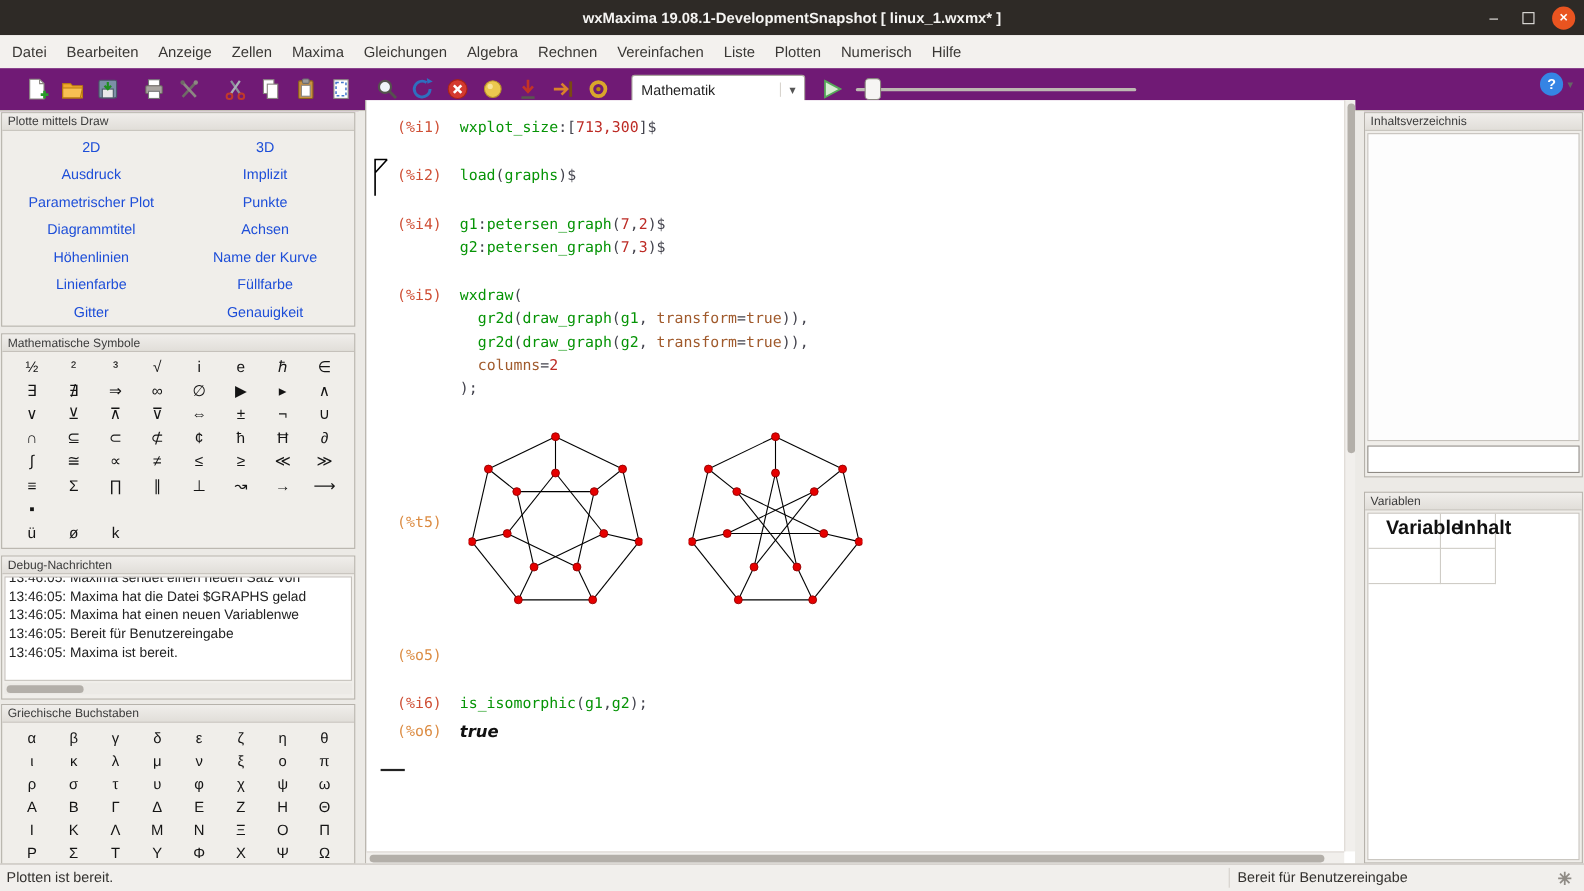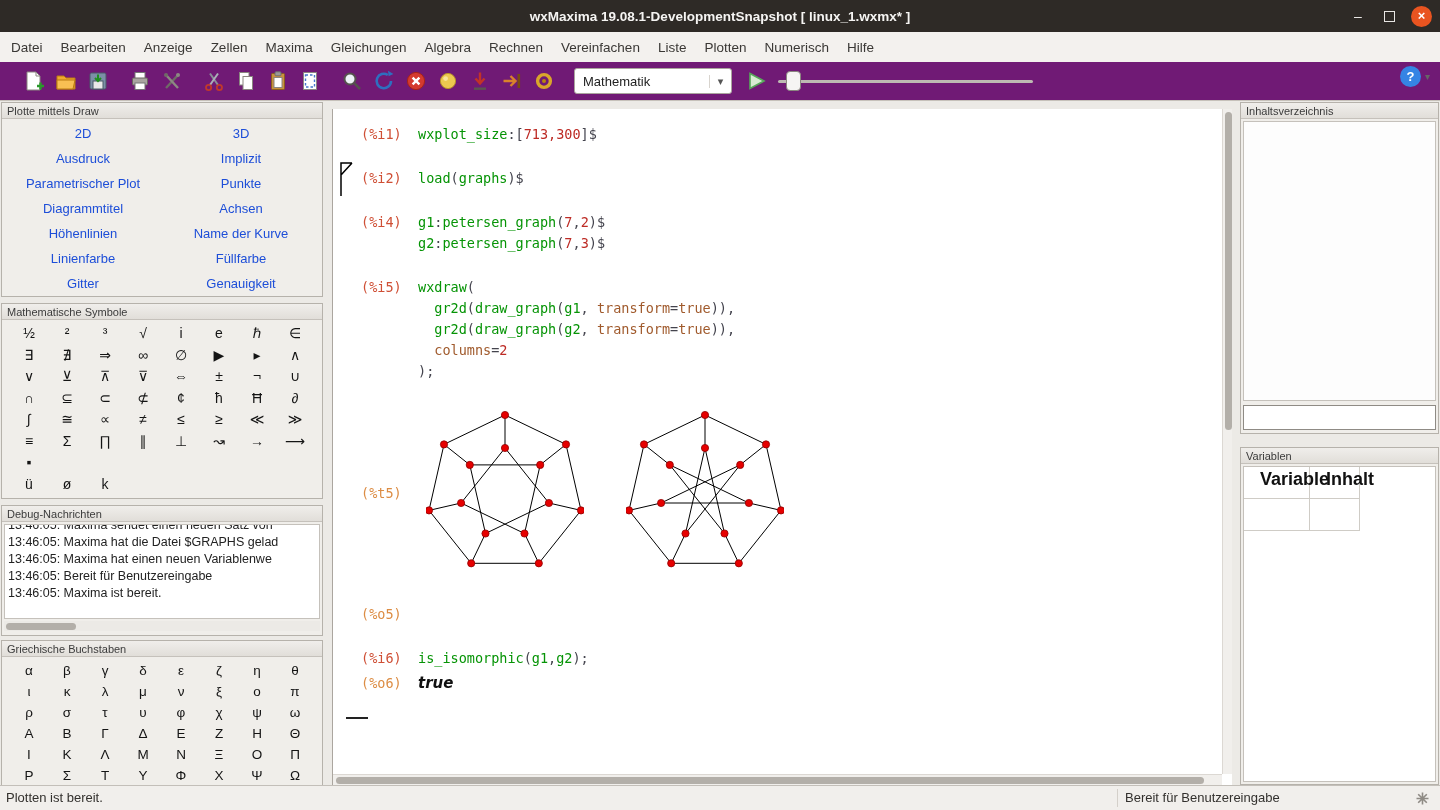--- a/index.html
+++ b/index.html
@@ -61,21 +61,21 @@
   .debug-hscroll{height:10px;margin:0 2px;background:#eceae6;position:relative;}
   .debug-hscroll .thumb{position:absolute;left:2px;top:1.5px;width:70px;height:7px;background:#b3afa9;border-radius:4px;}
   .pane-greek{top:539px;height:146px;}
   .greek-grid{display:grid;grid-template-columns:repeat(8,1fr);padding:3px 8px;}
   .greek-cell{height:21px;text-align:center;font-size:13.5px;color:#141414;line-height:21px;}
 
   
   .sash{position:absolute;top:101px;bottom:25px;background:#eceae6;}
   .sash-left{left:326px;width:6px;}
   .sash-right{left:1232px;width:8px;}
-  .main{position:absolute;left:332px;top:109px;width:900px;bottom:25px;background:#fff;
+  .main{position:absolute;left:332px;top:91px;width:900px;bottom:25px;background:#fff;
     border-left:1px solid #aba69f;}
   .main-content{position:absolute;left:0;right:10px;top:0;bottom:11px;overflow:hidden;
     padding:15px 0 0 28px;}
   .main-vscroll{position:absolute;right:0;top:0;bottom:11px;width:10px;background:#f1efec;
     border-left:1px solid #dcd8d3;}
   .main-vscroll .thumb{position:absolute;left:1.5px;top:3px;width:7px;height:318px;background:#b3afa9;border-radius:4px;}
   .main-hscroll{position:absolute;left:0;right:10px;bottom:0;height:11px;background:#f1efec;
     border-top:1px solid #dcd8d3;}
   .main-hscroll .thumb{position:absolute;left:3px;top:2px;width:868px;height:7px;background:#b3afa9;border-radius:4px;}
 

